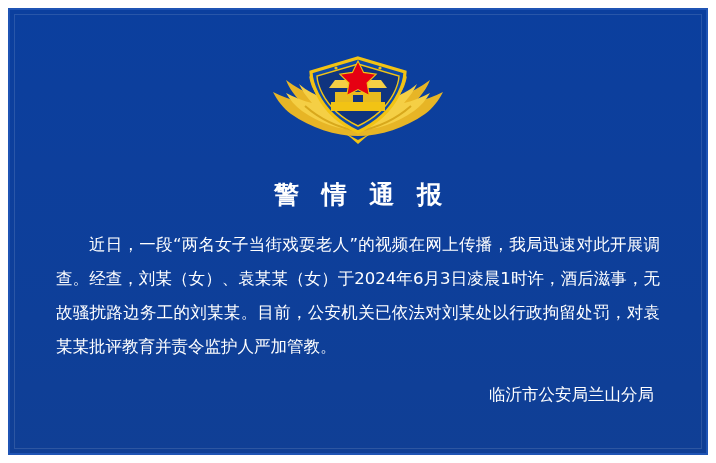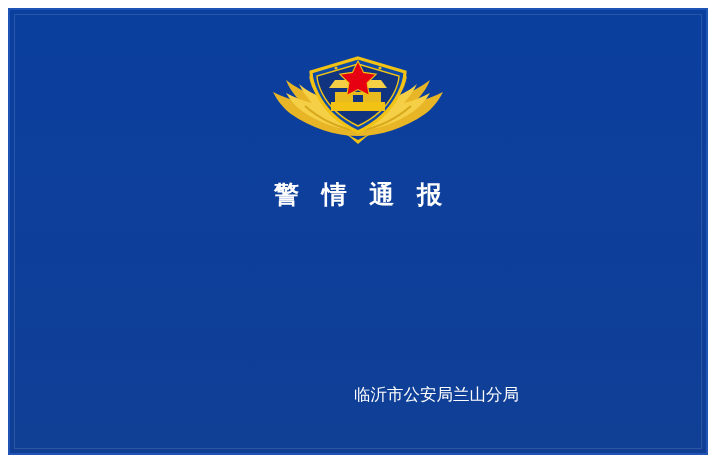--- a/index.html
+++ b/index.html
@@ -82,21 +82,21 @@
   }
   .body-text p {
     margin: 0;
     text-indent: 2em;
   }
   .signature {
     position: absolute;
     right: 52px;
     top: 370px;
     width: 300px;
-    text-align: left;
+    text-align: right;
     color: #ffffff;
     font-family: "DejaVu Sans", "Liberation Sans", sans-serif;
     font-size: 16.5px;
     line-height: 30px;
   }
   .sig-line {
     display: block;
   }
 </style>
 </head>
@@ -137,18 +137,21 @@
           <circle cx="71" cy="28" r="1.6"></circle>
           <circle cx="115" cy="28" r="1.6"></circle>
         </g>
 
         <path d="M78 92 L93 100 L108 92 L101 97 L93 104 L85 97 Z" fill="#f2c314"></path>
       </svg>
     </div>
 
     <div class="title">警 情 通 报</div>
 
+    <div class="body-text">
+      <p>近日，一段“两名女子当街戏耍老人”的视频在网上传播，我局迅速对此开展调查。经查，刘某（女）、袁某某（女）于2024年6月3日凌晨1时许，酒后滋事，无故骚扰路边务工的刘某某。目前，公安机关已依法对刘某处以行政拘留处罚，对袁某某批评教育并责令监护人严加管教。</p>
+    </div>
 
     <div class="signature">
       <span class="sig-line">临沂市公安局兰山分局</span>
     </div>
   </div>
 </div>
 
 </body></html>

